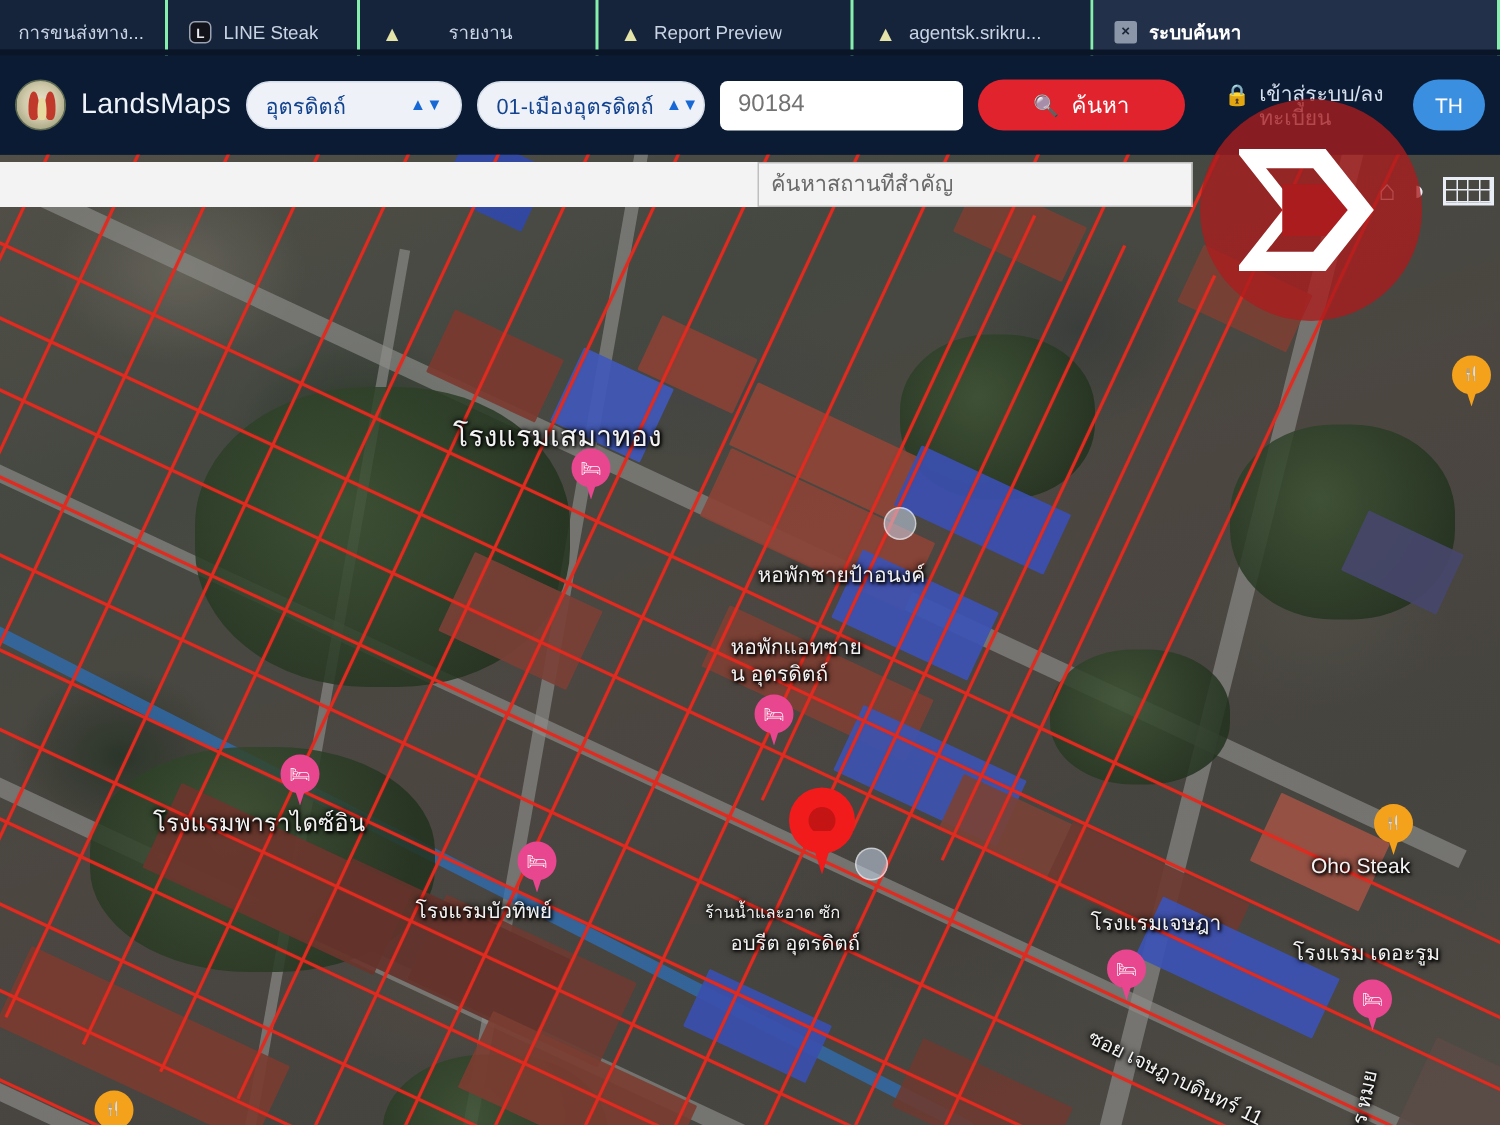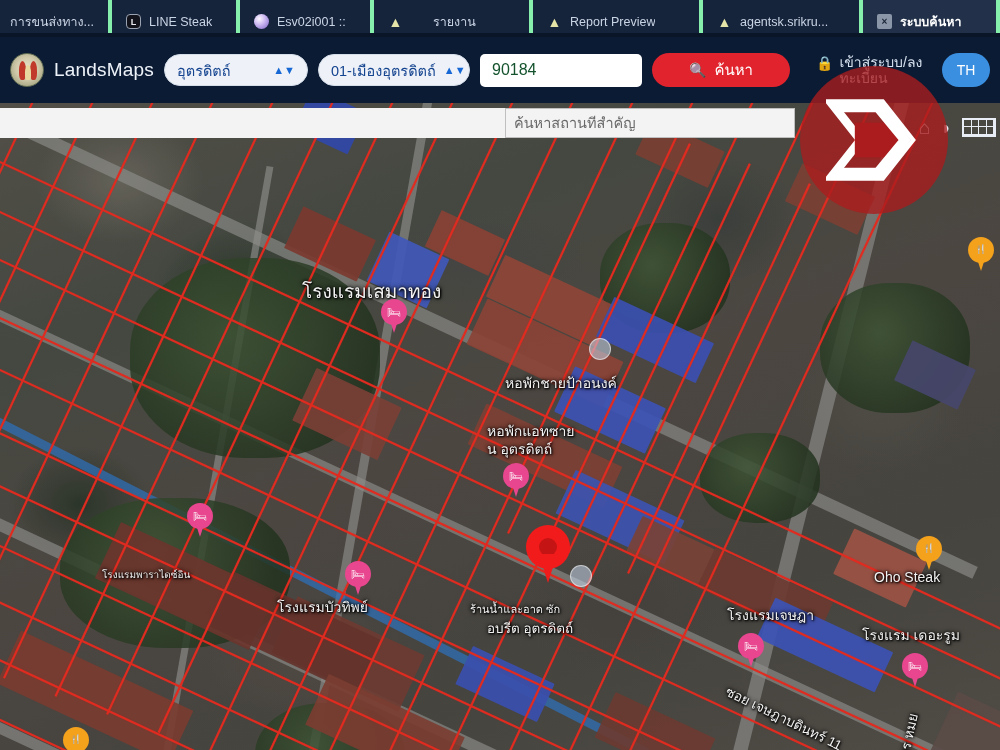--- a/index.html
+++ b/index.html
@@ -12,21 +12,21 @@
 
   
   .tabbar {
     position: absolute; top: 0; left: 0; width: 1000px; height: 33px;
     background: #15233b; display: flex; align-items: stretch;
   }
   .tab {
     display: flex; align-items: center; gap: 8px;
     padding: 0 14px; height: 43px;
     color: #c9d4e4; font-size: 12.5px; white-space: nowrap;
-    border-right: 4px solid #86efac;
+    border-right: 2px solid #86efac;
     position: relative; overflow: hidden;
   }
   .tab:first-child { padding-left: 0; }
   .tab.active { background: #223149; color: #ffffff; font-weight: bold; }
   .tab-favicon {
     width: 15px; height: 15px; flex: 0 0 15px;
     display: inline-flex; align-items: center; justify-content: center;
     font-size: 10px; border-radius: 2px;
   }
   .fav-line { background: #12131a; color: #e8e8ee; border: 1.5px solid #9aa3b2; border-radius: 4px; font-weight: bold; font-size: 9px; }
@@ -66,21 +66,21 @@
     display: flex; align-items: center; justify-content: space-between;
     padding: 0 12px; color: #14438f; font-size: 14.5px; gap: 8px;
     border: 1px solid #d5dde9; cursor: pointer; white-space: nowrap;
   }
   #province-select { width: 148px; }
   #district-select { width: 152px; }
   .sel-caret { color: #1768d4; font-size: 11px; line-height: 1; display: flex; flex-direction: column; }
 
   .parcel-input {
     height: 33px; width: 162px; border-radius: 5px; background: #ffffff;
-    border: none; padding: 0 12px; color: #14532d; font-size: 16px;
+    border: none; padding: 0 12px; color: #737373; font-size: 16px;
     font-family: "Liberation Sans", sans-serif;
   }
   .search-btn {
     height: 34px; min-width: 138px; border-radius: 17px; background: #e1232e;
     color: #fff; font-size: 15px; border: none; cursor: pointer;
     display: flex; align-items: center; justify-content: center; gap: 8px;
   }
   .search-btn .mag { font-size: 14px; }
 
   .login-link {
@@ -232,24 +232,20 @@
 
 <div class="app">
 
   <div class="tabbar">
     <div class="tab" style="width:112px;justify-content:flex-end;">
       <span class="tab-label">การขนส่งทาง...</span>
     </div>
     <div class="tab" style="width:128px;">
       <span class="tab-favicon fav-line">L</span>
       <span class="tab-label">LINE Steak</span>
-    </div>
-    <div class="tab" style="width:134px;">
-      <span class="tab-favicon fav-orb"></span>
-      <span class="tab-label">Esv02i001 ::</span>
     </div>
     <div class="tab" style="width:159px;">
       <span class="tab-favicon fav-temple">▲</span>
       <span class="tab-label" style="margin-left:22px;">รายงาน</span>
     </div>
     <div class="tab" style="width:170px;">
       <span class="tab-favicon fav-temple">▲</span>
       <span class="tab-label">Report Preview</span>
     </div>
     <div class="tab" style="width:160px;">
@@ -383,21 +379,21 @@
 
     <div class="dotmark" style="left:589px;top:235px;"></div>
     <div class="dotmark" style="left:570px;top:462px;"></div>
 
     <div id="map-labels">
         <div class="mlabel" style="left: 210px; top: 8px; font-size: 13.5px;">บ้านสวนข้าวพนมผา</div>
         <div class="mlabel" style="left: 302px; top: 178px; font-size: 19px;">โรงแรมเสมาทอง</div>
         <div class="mlabel" style="left: 505px; top: 272px; font-size: 14px;">หอพักชายป้าอนงค์</div>
         <div class="mlabel" style="left: 487px; top: 320px; font-size: 14px;">หอพักแอทซาย</div>
         <div class="mlabel" style="left: 487px; top: 338px; font-size: 14px;">น อุตรดิตถ์</div>
-        <div class="mlabel" style="left: 102px; top: 438px; font-size: 10px; margin-top: 28px;">โรงแรมพาราไดซ์อิน</div>
+        <div class="mlabel" style="left: 102px; top: 438px; font-size: 16px;">โรงแรมพาราไดซ์อิน</div>
         <div class="mlabel" style="left: 277px; top: 496px; font-size: 14px;">โรงแรมบัวทิพย์</div>
         <div class="mlabel" style="left: 470px; top: 500px; font-size: 11px;">ร้านน้ำและอาด ซัก</div>
         <div class="mlabel" style="left: 487px; top: 518px; font-size: 13.5px;">อบรีต อุตรดิตถ์</div>
         <div class="mlabel" style="left: 727px; top: 504px; font-size: 14px;">โรงแรมเจษฎา</div>
         <div class="mlabel" style="left: 874px; top: 466px; font-size: 14px;">Oho Steak</div>
         <div class="mlabel" style="left: 862px; top: 524px; font-size: 14px;">โรงแรม เดอะรูม</div>
       </div>
     <div id="map-road-labels">
         <div class="mlabel rot" style="left: 790px; top: 588px; transform: translate(-50%, -50%) rotate(26deg);">ซอย เจษฎาบดินทร์ 11</div>
         <div class="mlabel rot" style="left: 952px; top: 738px; transform: translate(-50%, -50%) rotate(-78deg);">ถนนประชานิมิตร หมย</div>

